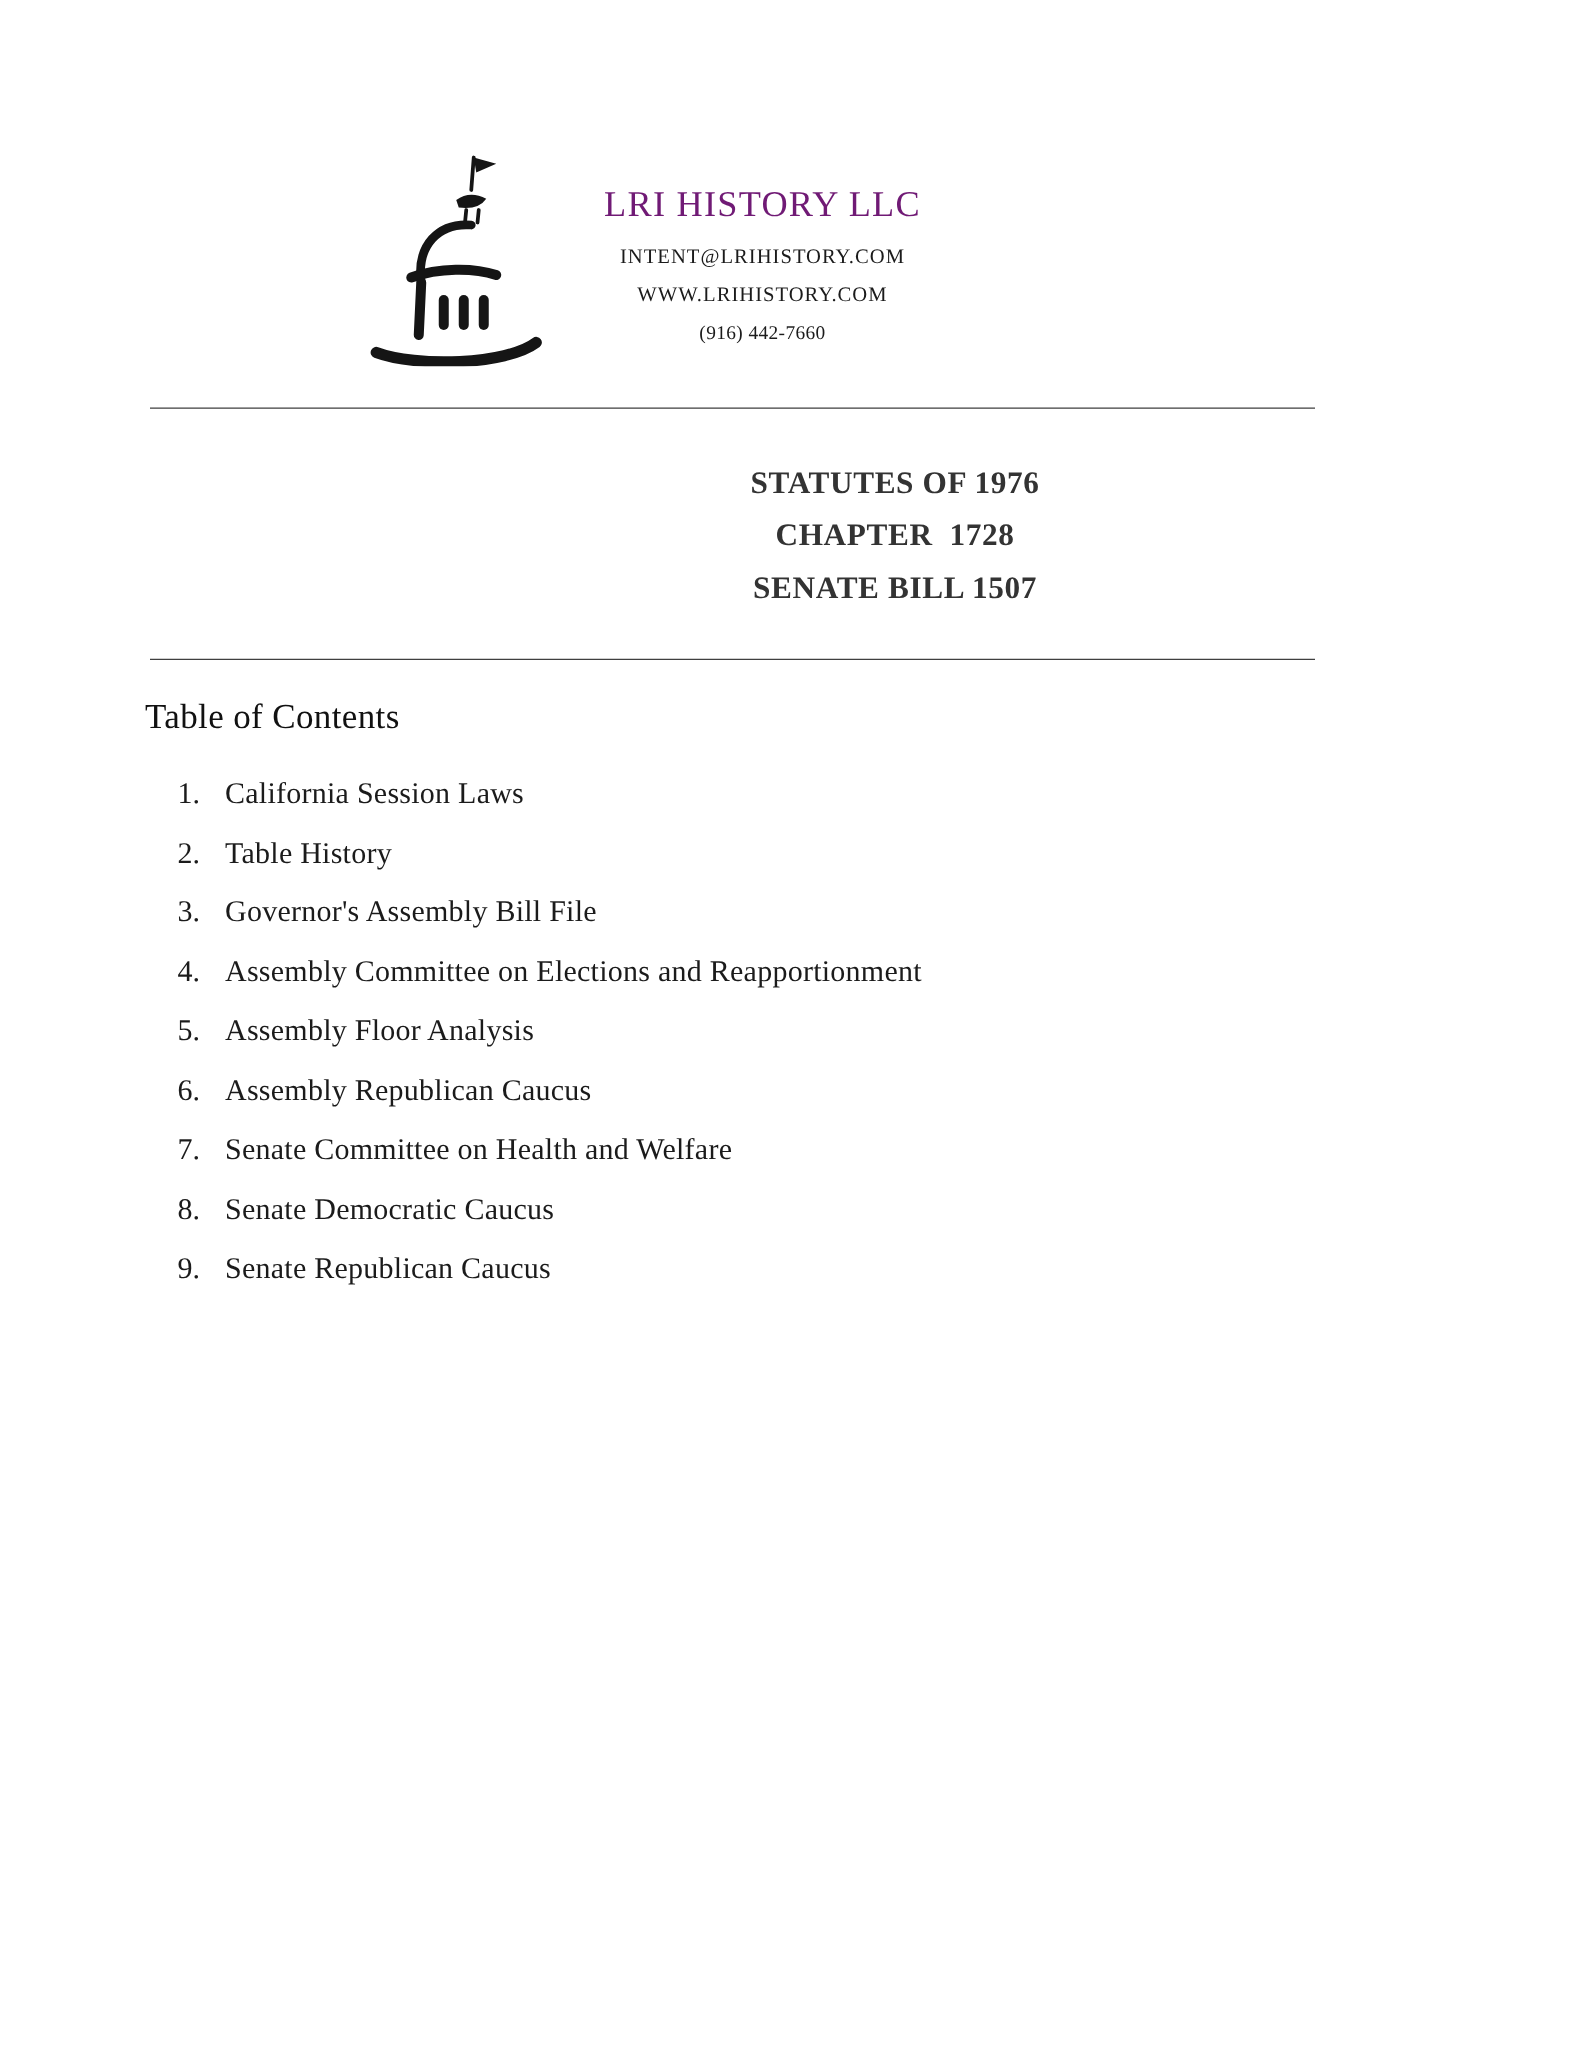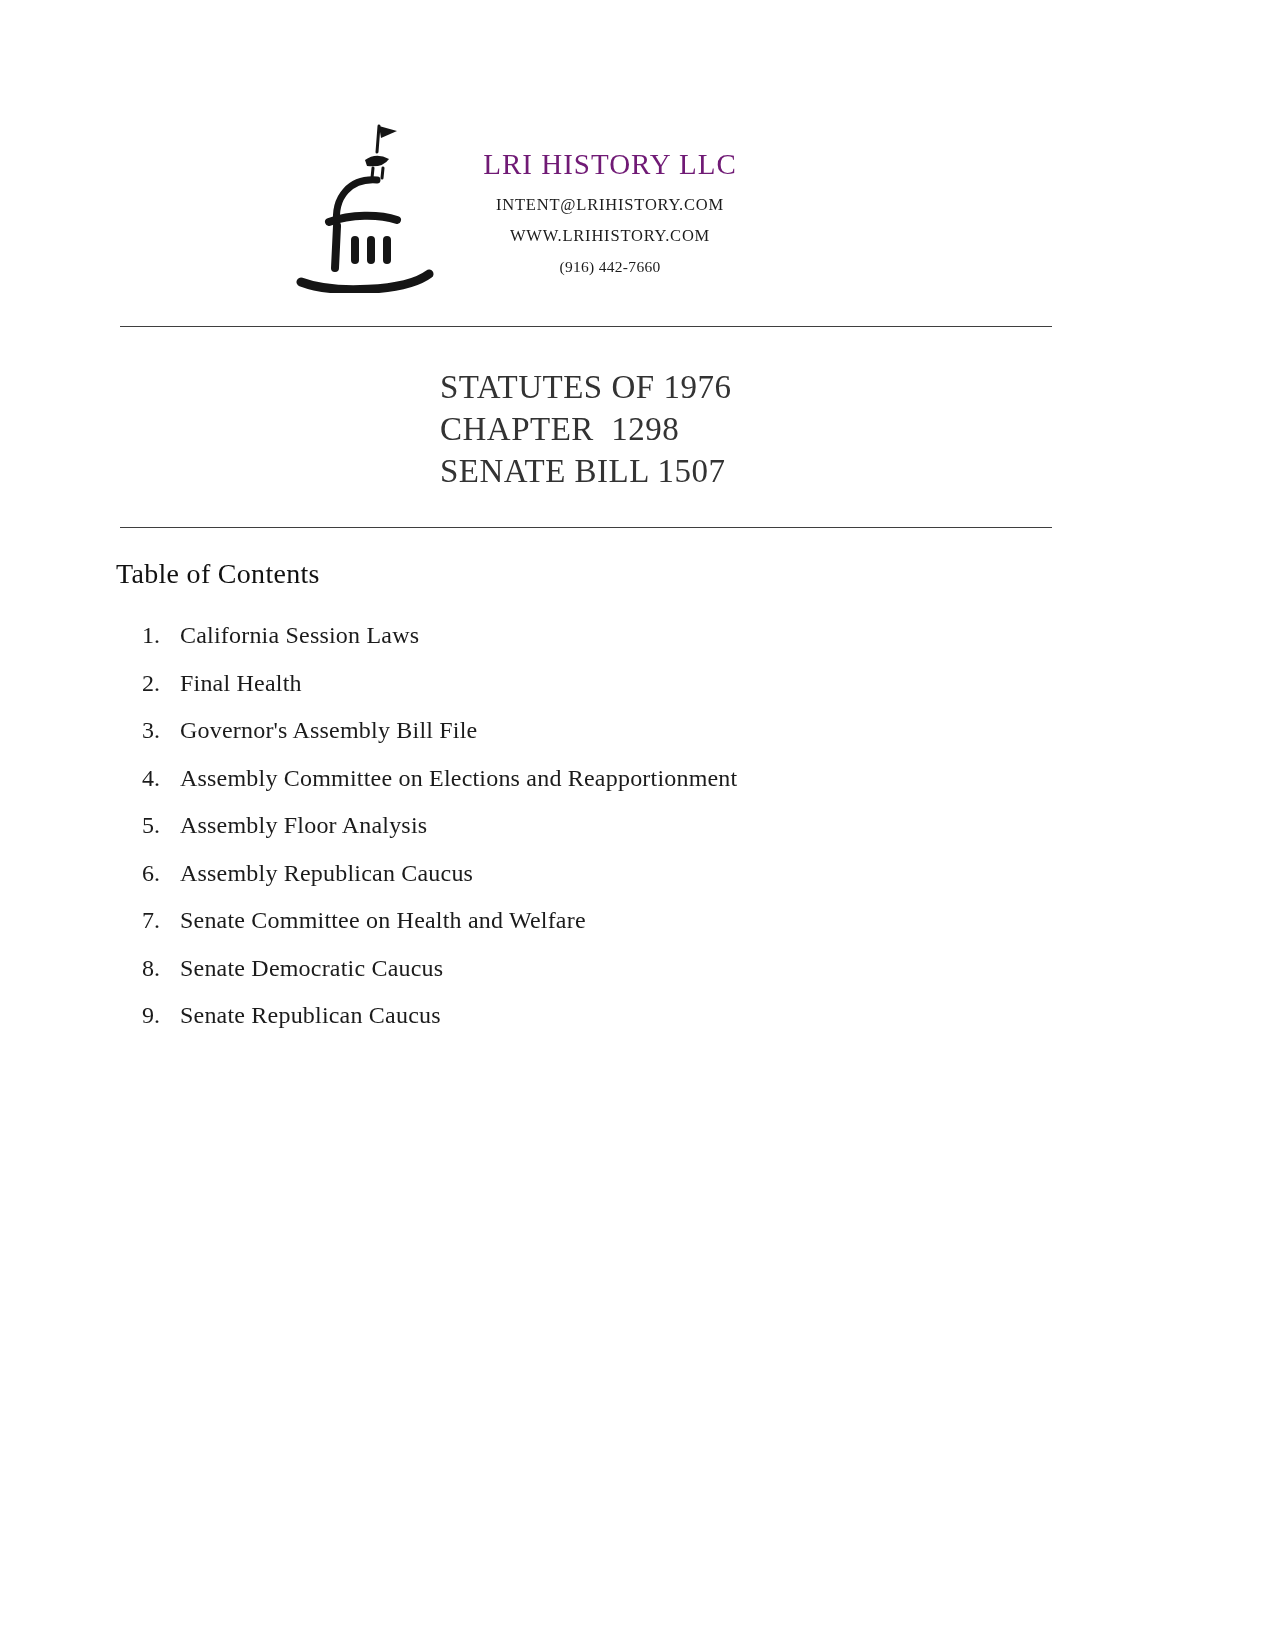--- a/index.html
+++ b/index.html
@@ -60,24 +60,24 @@
   }
   .rule-1 { top: 326px; }
   .rule-2 { top: 527px; }
 
   
   .statutes {
     position: absolute;
     top: 366px;
     left: 440px;
     width: 552px;
-    text-align: left;
-    font-weight: normal;
+    text-align: center;
+    font-weight: bold;
     color: #333333;
-    font-size: 33px;
+    font-size: 25px;
     letter-spacing: 0.5px;
     line-height: 42px;
   }
   .statutes div { white-space: pre; }
 
   
   .toc-title {
     position: absolute;
     left: 116px;
     top: 558px;
@@ -140,34 +140,34 @@
     <div class="company-line">INTENT@LRIHISTORY.COM</div>
     <div class="company-line">WWW.LRIHISTORY.COM</div>
     <div class="company-phone">(916) 442-7660</div>
   </div>
 
   <div class="rule rule-1"></div>
   <div class="rule rule-2"></div>
 
   <div class="statutes">
     <div>STATUTES OF 1976</div>
-    <div>CHAPTER  1298</div>
+    <div>CHAPTER  1728</div>
     <div>SENATE BILL 1507</div>
   </div>
 
   <div class="toc-title">Table of Contents</div>
 
   <div class="toc-list">
     <div class="toc-item">
       <span class="toc-num">1.</span>
       <span class="toc-label">California Session Laws</span>
     </div>
     <div class="toc-item">
       <span class="toc-num">2.</span>
-      <span class="toc-label">Final Health</span>
+      <span class="toc-label">Table History</span>
     </div>
     <div class="toc-item">
       <span class="toc-num">3.</span>
       <span class="toc-label">Governor's Assembly Bill File</span>
     </div>
     <div class="toc-item">
       <span class="toc-num">4.</span>
       <span class="toc-label">Assembly Committee on Elections and Reapportionment</span>
     </div>
     <div class="toc-item">

